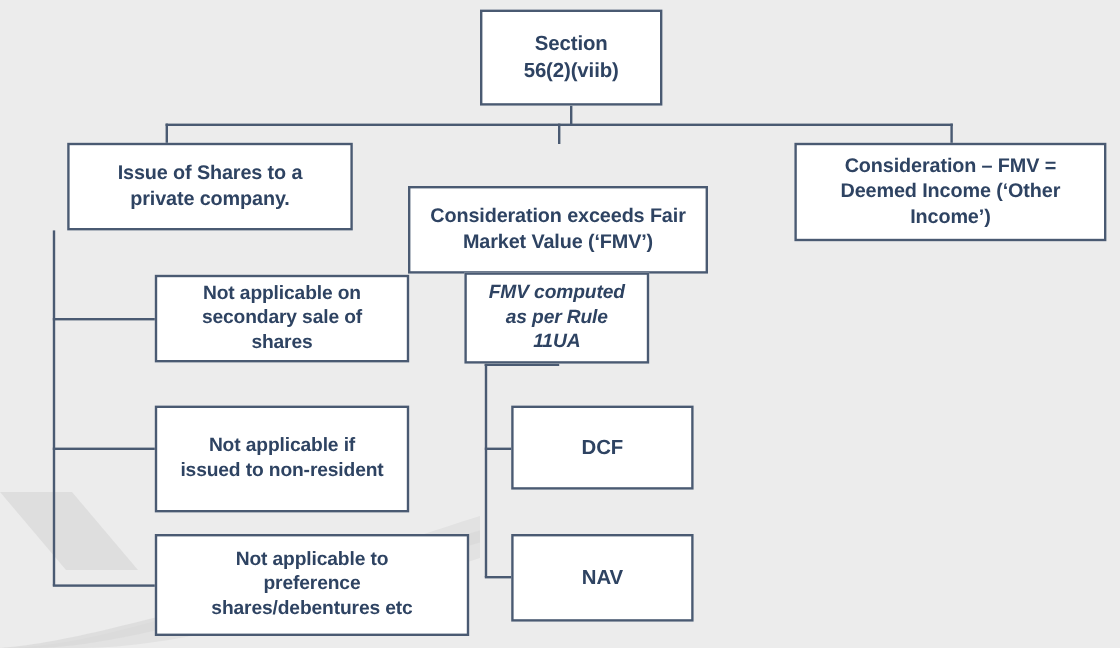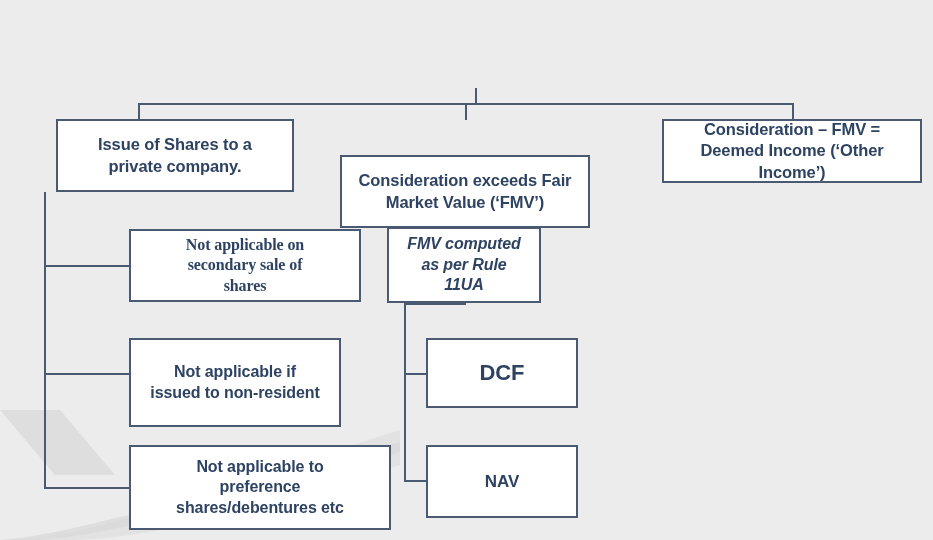--- a/index.html
+++ b/index.html
@@ -54,28 +54,28 @@
     display: block;
     width: 100%;
     padding: 0 6px;
     box-sizing: border-box;
     white-space: pre-line;
   }
 
   #node-root      { left: 400px; top: 8px;   width: 152px; height: 80px;  font-size: 17px; }
   #node-issue     { left: 20px;  top: 119px; width: 238px; height: 73px;  font-size: 16.5px; margin-left: 36px; }
   #node-consider  { left: 340px; top: 119px; width: 250px; height: 73px;  font-size: 16.5px; margin-top: 36px; }
-  #node-deemed    { left: 662px; top: 119px; width: 260px; height: 64px;  font-size: 16.5px; }
+  #node-deemed    { left: 662px; top: 119px; width: 260px; height: 82px;  font-size: 16.5px; }
 
-  #node-secondary { left: 129px; top: 229px; width: 232px; height: 73px;  font-size: 16px; font-family: Liberation Serif, serif; }
+  #node-secondary { left: 129px; top: 229px; width: 212px; height: 73px;  font-size: 16px; }
   #node-nonres    { left: 129px; top: 338px; width: 212px; height: 89px;  font-size: 16px; }
   #node-pref      { left: 129px; top: 445px; width: 262px; height: 85px;  font-size: 16px; }
 
   #node-rule11ua  { left: 387px; top: 227px; width: 154px; height: 76px;  font-size: 16px; font-style: italic; }
-  #node-dcf       { left: 426px; top: 338px; width: 152px; height: 70px;  font-size: 22px; }
+  #node-dcf       { left: 426px; top: 338px; width: 152px; height: 70px;  font-size: 17px; }
   #node-nav       { left: 426px; top: 445px; width: 152px; height: 73px;  font-size: 17px; }
 </style>
 </head>
 <body>
 
 <div id="canvas">
 
   <svg class="deco" style="left:0; top:390px; width:400px; height:150px;" viewBox="0 0 400 150" xmlns="http://www.w3.org/2000/svg">
     <path d="M0 20 L60 20 L115 85 L55 85 Z" fill="#dcdcdc" opacity="0.85"></path>
     <path d="M0 150 C90 150 210 100 400 40 L400 75 C230 130 130 150 70 150 Z" fill="#e2e2e2"></path>
@@ -93,20 +93,24 @@
   <div class="conn h" style="left:44px; top:373px; width:86px;"></div>
   <div class="conn h" style="left:44px; top:487px; width:86px;"></div>
 
   <div class="conn v" style="left:465px; top:192px; height:36px;"></div>
   <div class="conn v" style="left:404px; top:303px; height:178px;"></div>
   <div class="conn h" style="left:404px; top:303px; width:2px;"></div>
   <div class="conn h" style="left:404px; top:373px; width:23px;"></div>
   <div class="conn h" style="left:404px; top:480px; width:23px;"></div>
   <div class="conn h" style="left:404px; top:303px; width:62px;"></div>
 
+  <div class="node" id="node-root">
+    <span class="txt">Section
+56(2)(viib)</span>
+  </div>
 
   <div class="node" id="node-issue">
     <span class="txt">Issue of Shares to a
 private company.</span>
   </div>
 
   <div class="node" id="node-consider">
     <span class="txt">Consideration exceeds Fair
 Market Value (‘FMV’)</span>
   </div>

